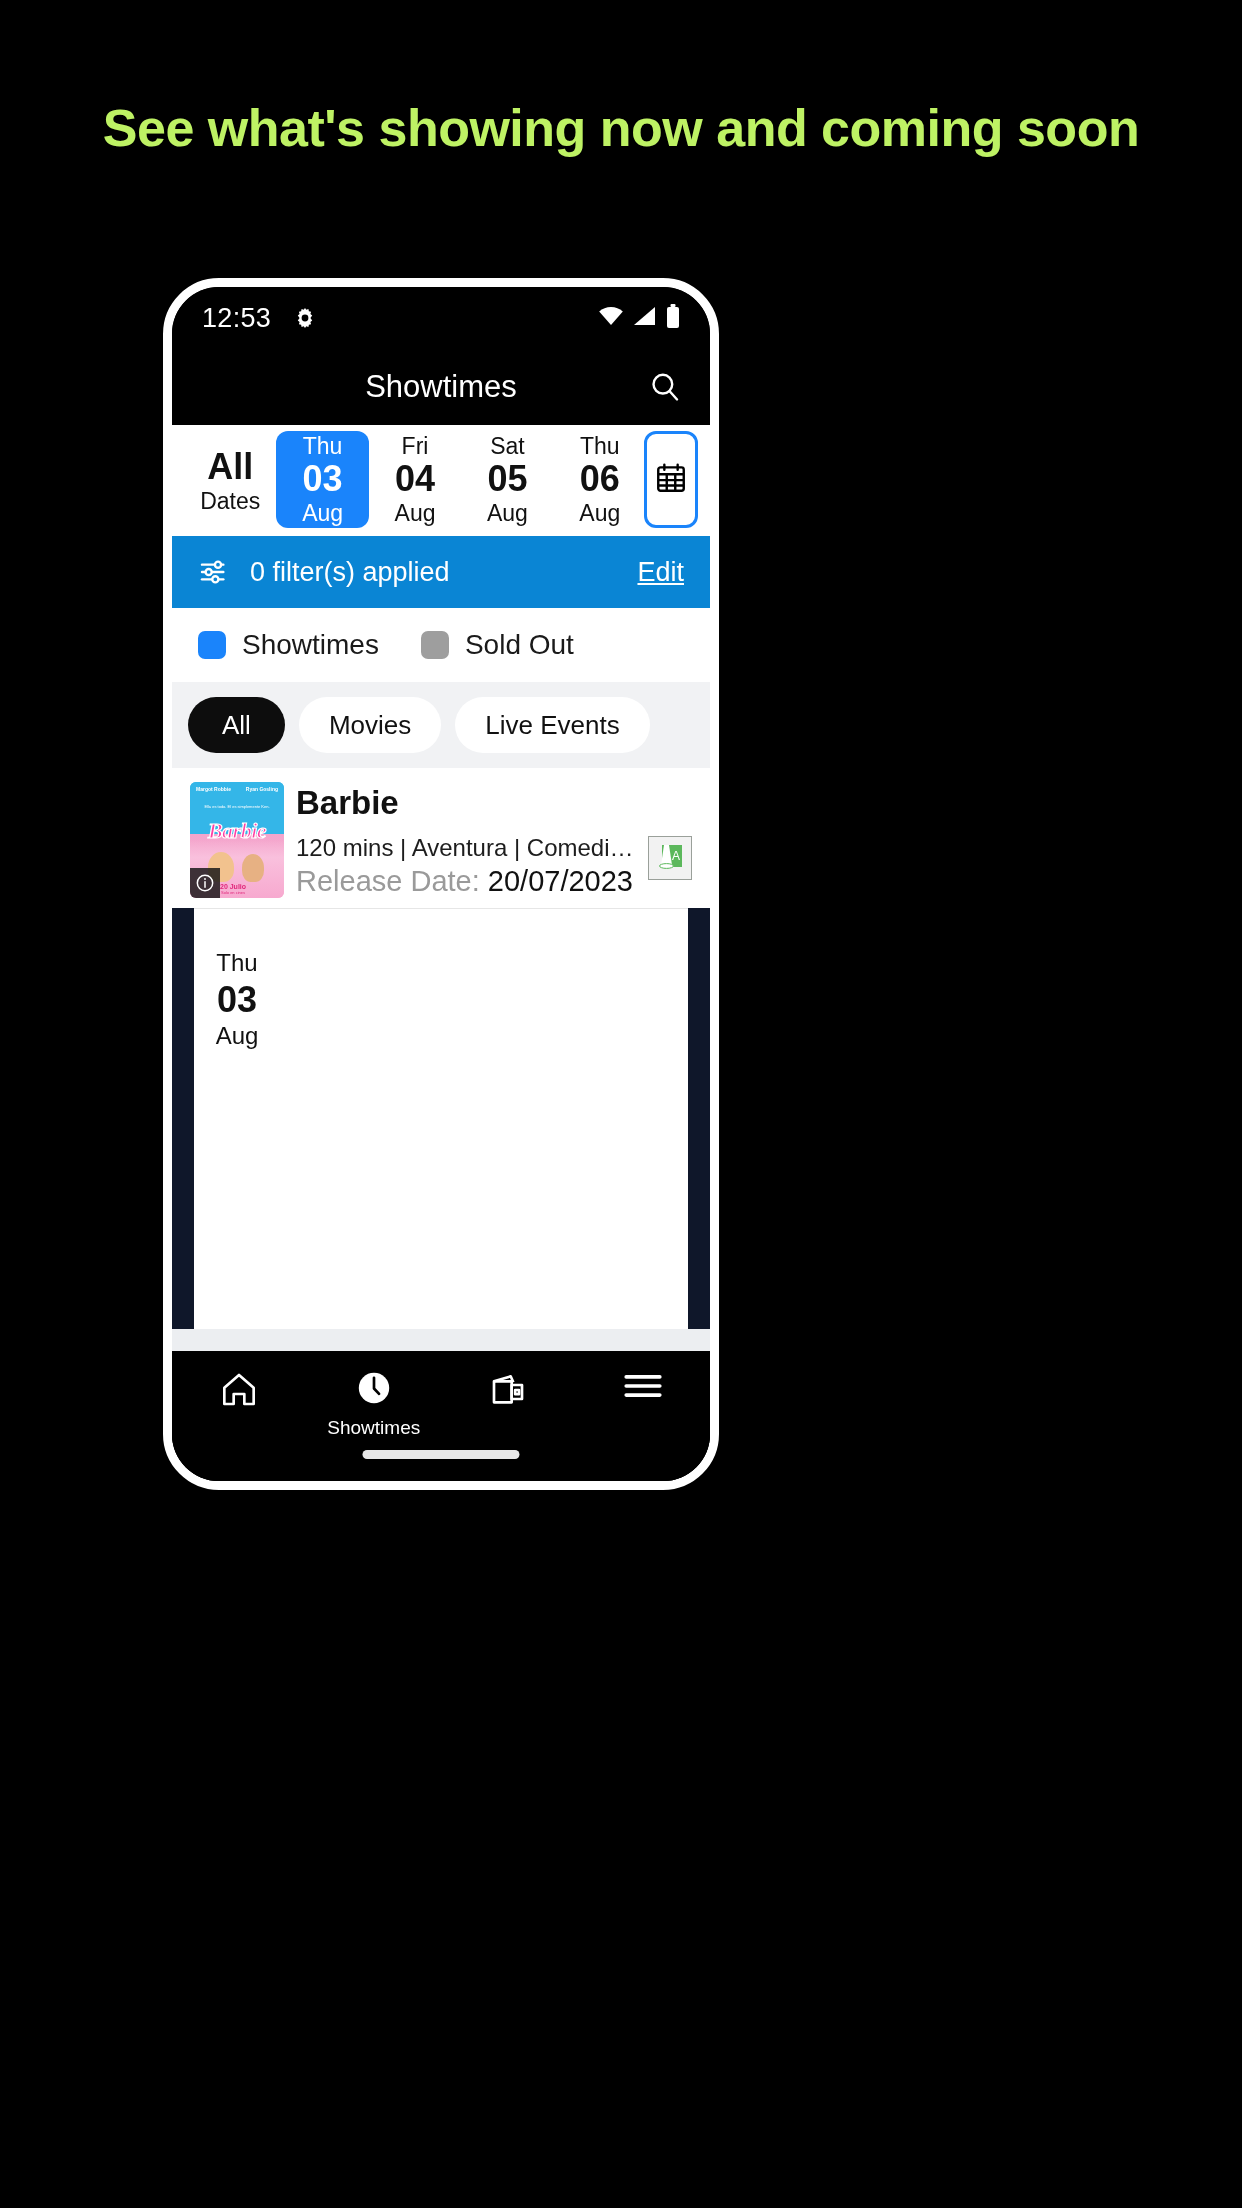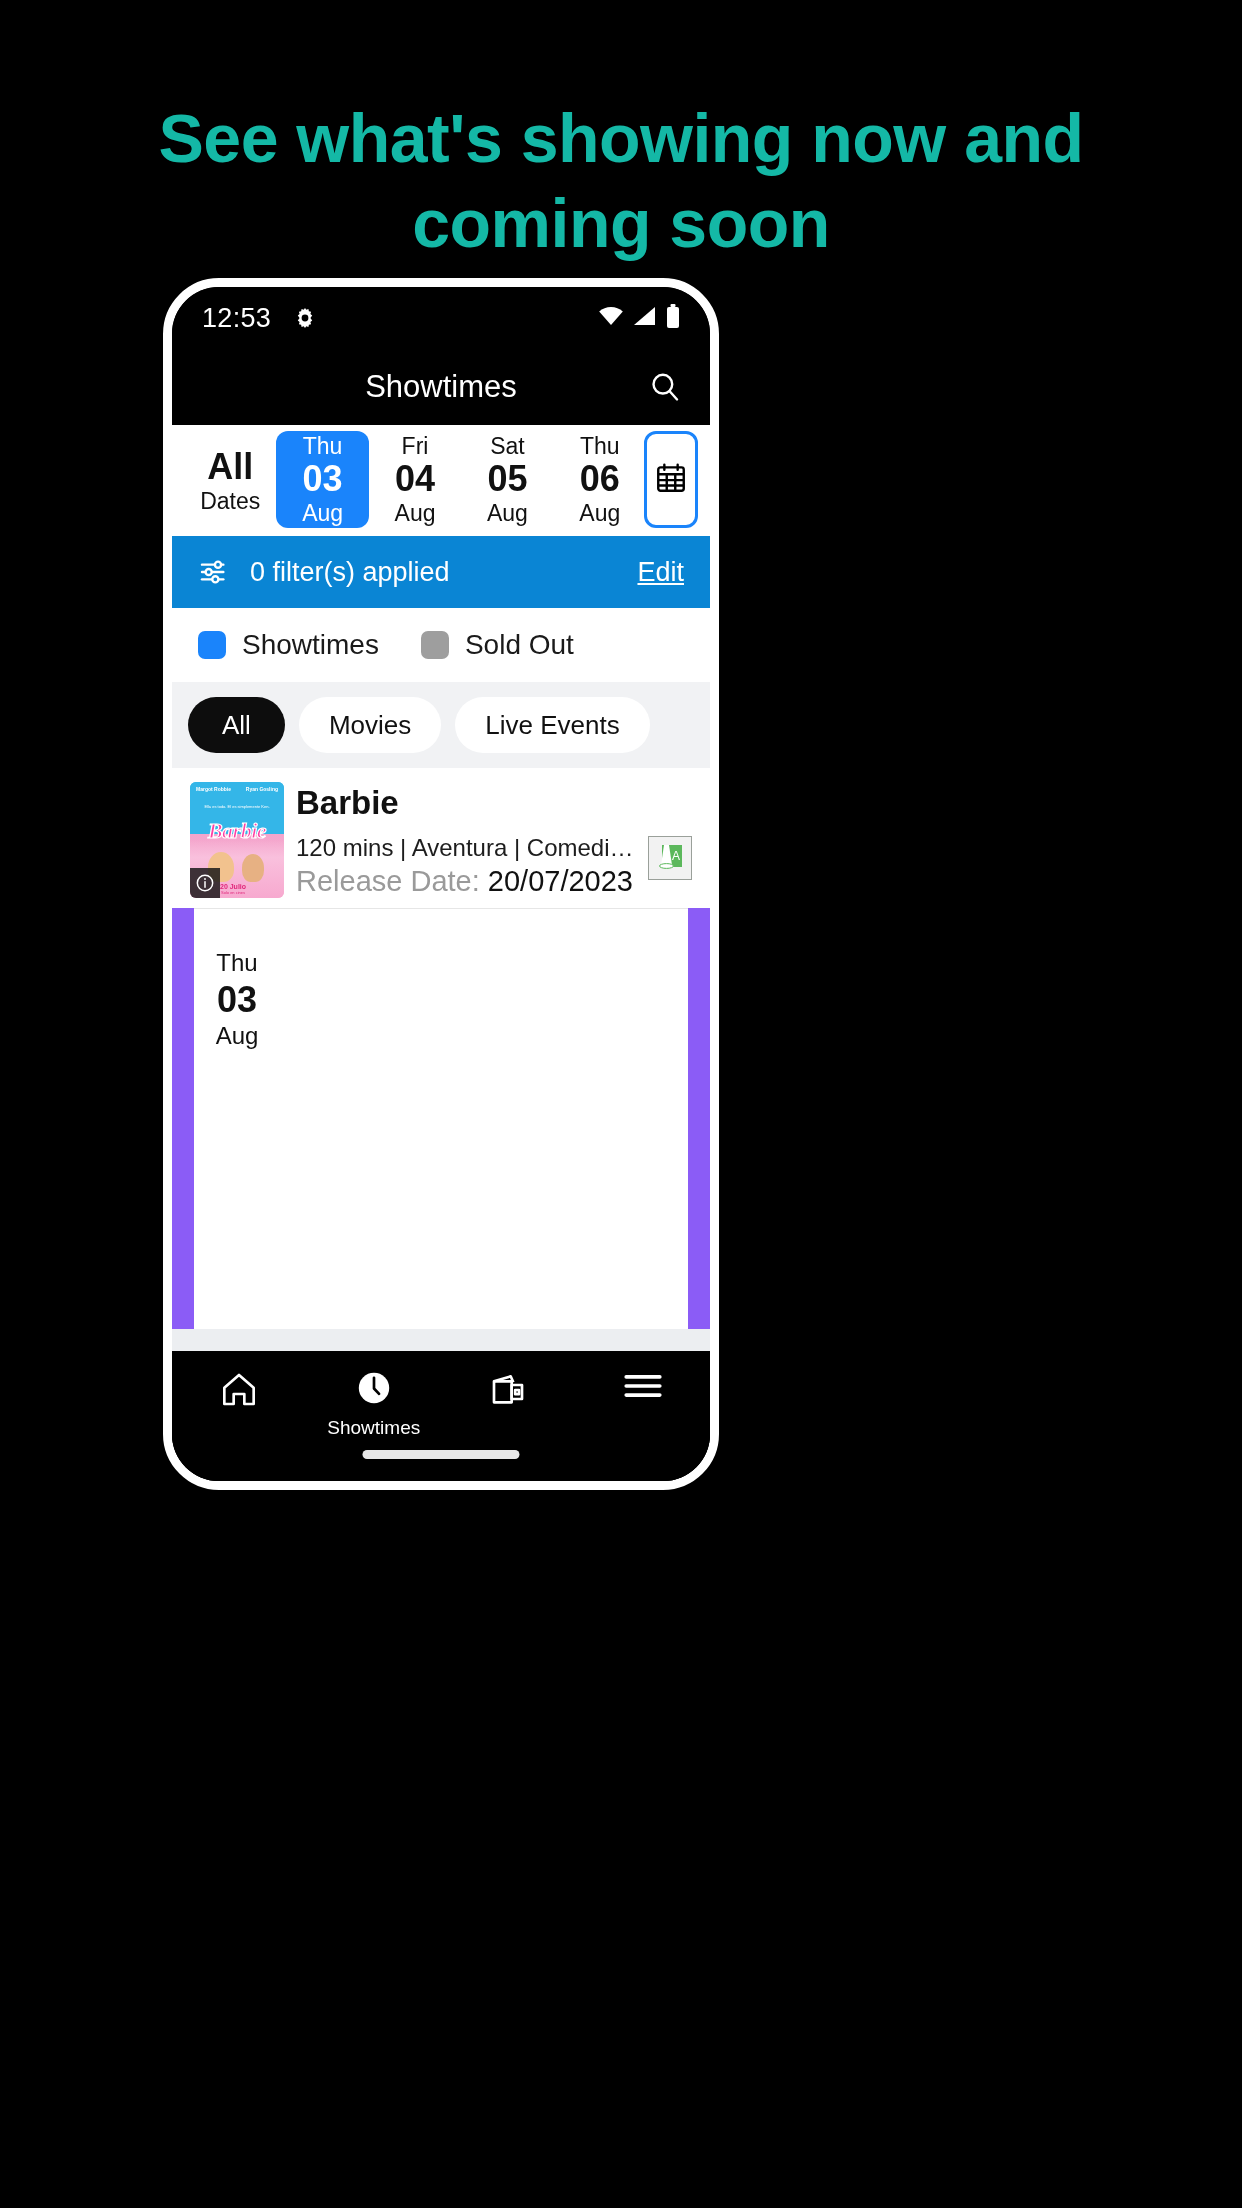--- a/index.html
+++ b/index.html
@@ -9,22 +9,22 @@
     font-family: "Liberation Sans", sans-serif;
     overflow: hidden;
   }
   .page { position: relative; width: 1242px; height: 2208px; background: #000; }
 
   
   .promo-heading {
     position: absolute;
     top: 96px; left: 0; width: 1242px;
     text-align: center;
-    color: #14b8a6;
-    font-size: 68px;
+    color: #bef264;
+    font-size: 52px;
     font-weight: bold;
     line-height: 1.25;
     letter-spacing: -0.5px;
     padding: 0 62px;
   }
 
   
   .phone-frame {
     position: absolute;
     left: 163px; top: 278px;
@@ -67,21 +67,21 @@
   }
   .search-btn {
     position: absolute; right: 28px; top: 50%;
     transform: translateY(-50%);
     display: flex;
   }
 
   
   .app-body {
     flex: 1 1 auto;
-    background: #8b5cf6;
+    background: #0f172a;
     display: flex; flex-direction: column;
     overflow: hidden;
     position: relative;
   }
 
   
   .date-strip {
     flex: none;
     background: #ffffff;
     display: flex; align-items: center;

